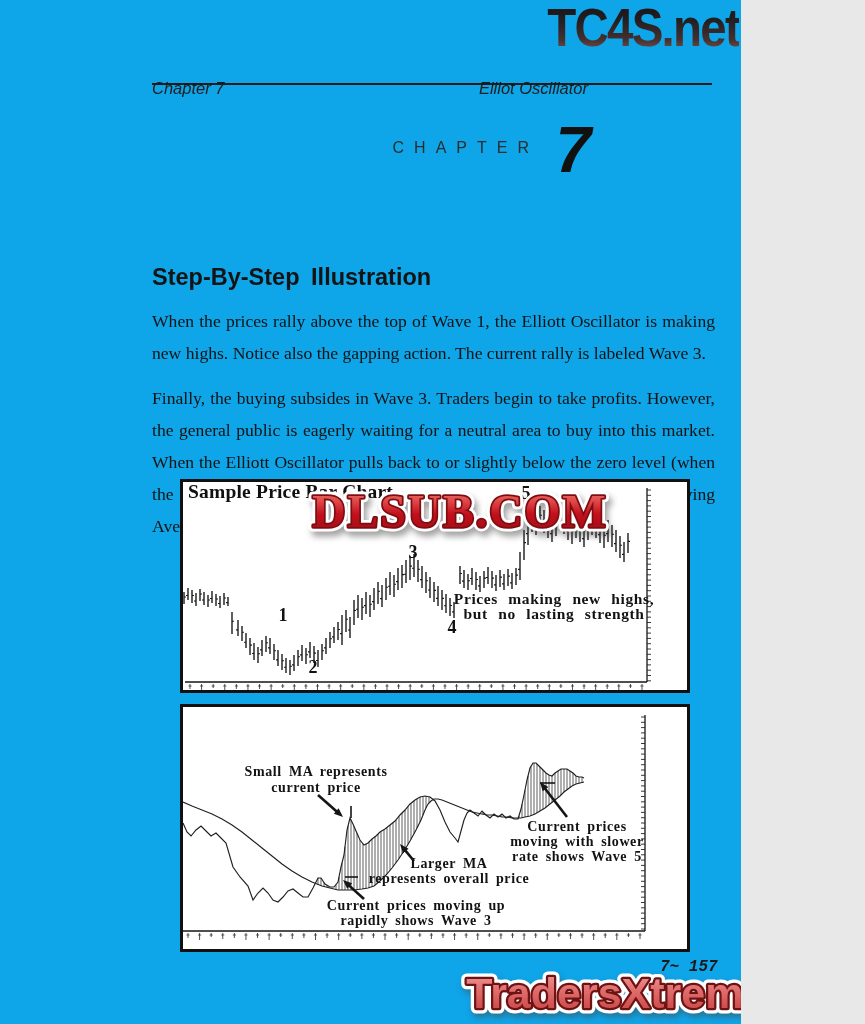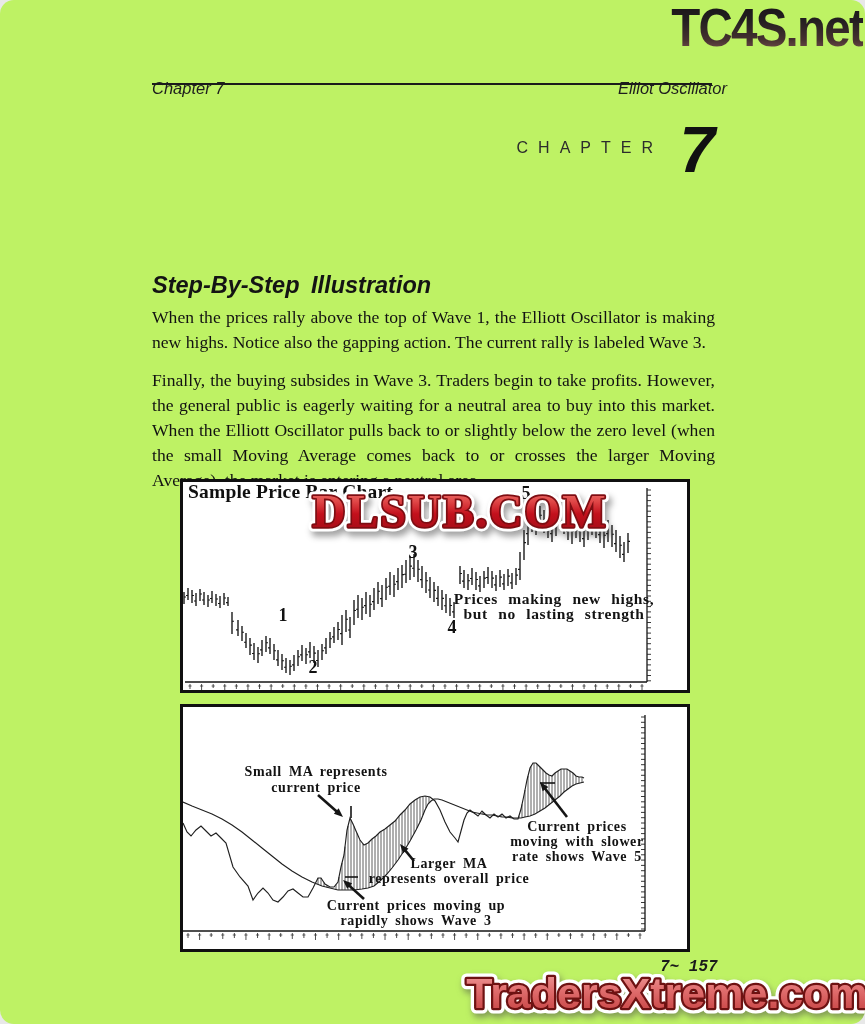--- a/index.html
+++ b/index.html
@@ -1,43 +1,43 @@
 <!DOCTYPE html>
 <html><head>
 <meta charset="utf-8">
 <style>
   html,body{margin:0;padding:0;background:#e8e8e8;}
-  #page{position:relative;width:865px;height:1024px;background:#bef264;overflow:hidden;
-        font-family:"Liberation Serif",serif;color:#141414;border-radius:14px;}
+  #page{position:relative;width:741px;height:1024px;background:#0ea5e9;overflow:hidden;
+        font-family:"Liberation Serif",serif;color:#141414;}
   
   #wm-top{position:absolute;top:-4px;right:2px;z-index:8;
     font-family:"Liberation Sans",sans-serif;font-weight:bold;font-size:54px;letter-spacing:-2px;
     transform:scaleX(.88);transform-origin:100% 0;
     background:linear-gradient(180deg,#131013 0%,#241f21 40%,#44302f 70%,#7c5551 92%,#8d6560 100%);
     -webkit-background-clip:text;background-clip:text;color:transparent;filter:blur(.3px);}
   .wm-svg{position:absolute;z-index:8;overflow:visible;}
   #wm-mid{left:292px;top:480px;filter:drop-shadow(3px 5px 3px rgba(50,50,50,.45));}
   #wm-bottom{left:466px;top:966px;filter:drop-shadow(2px 4px 3px rgba(70,70,70,.5));}
   
   .runhead{position:absolute;top:63px;font-family:"Liberation Sans",sans-serif;font-style:italic;
            font-size:16.5px;color:#1e1e1e;margin-top:16px;}
   #runhead-left{left:152px;}
-  #runhead-right{right:138px;}
+  #runhead-right{right:153px;}
   #head-rule{position:absolute;left:152px;top:83px;width:560px;height:2px;background:#1b1b1b;}
   
   #eyebrow{position:absolute;top:139px;right:202px;font-family:"Liberation Sans",sans-serif;
            font-size:16px;letter-spacing:10px;color:#2c2c2c;}
   #chapnum{position:absolute;top:113px;right:150px;font-family:"Liberation Sans",sans-serif;
            font-weight:bold;font-style:italic;font-size:64px;color:#111;}
   #chaptitle{position:absolute;top:180px;right:153px;font-family:"Liberation Sans",sans-serif;
              font-weight:bold;font-style:italic;font-size:37px;letter-spacing:-.5px;color:#101010;}
   
-  #section-heading{position:absolute;left:152px;top:272px;font-family:"Liberation Sans",sans-serif;
-                   font-weight:bold;font-style:italic;font-size:23.5px;word-spacing:5px;color:#141414;}
-  #body-text{position:absolute;left:152px;top:305px;width:563px;font-size:17.6px;line-height:25px;
+  #section-heading{position:absolute;left:152px;top:264px;font-family:"Liberation Sans",sans-serif;
+                   font-weight:bold;font-size:23.5px;word-spacing:5px;color:#141414;}
+  #body-text{position:absolute;left:152px;top:305px;width:563px;font-size:17.6px;line-height:32px;
              text-align:justify;color:#121212;}
   #body-text p{margin:0 0 13px 0;}
   
   .figure{position:absolute;left:180px;border:3px solid #101010;background:#fff;z-index:1;}
   #figure1{top:479px;width:504px;height:208px;}
   #figure2{top:704px;width:504px;height:242px;}
   .fig-title{position:absolute;left:5px;top:-1px;font-weight:bold;font-size:19.5px;
              letter-spacing:.2px;color:#101010;white-space:nowrap;}
   .fig-svg{position:absolute;left:0;top:0;}
   

